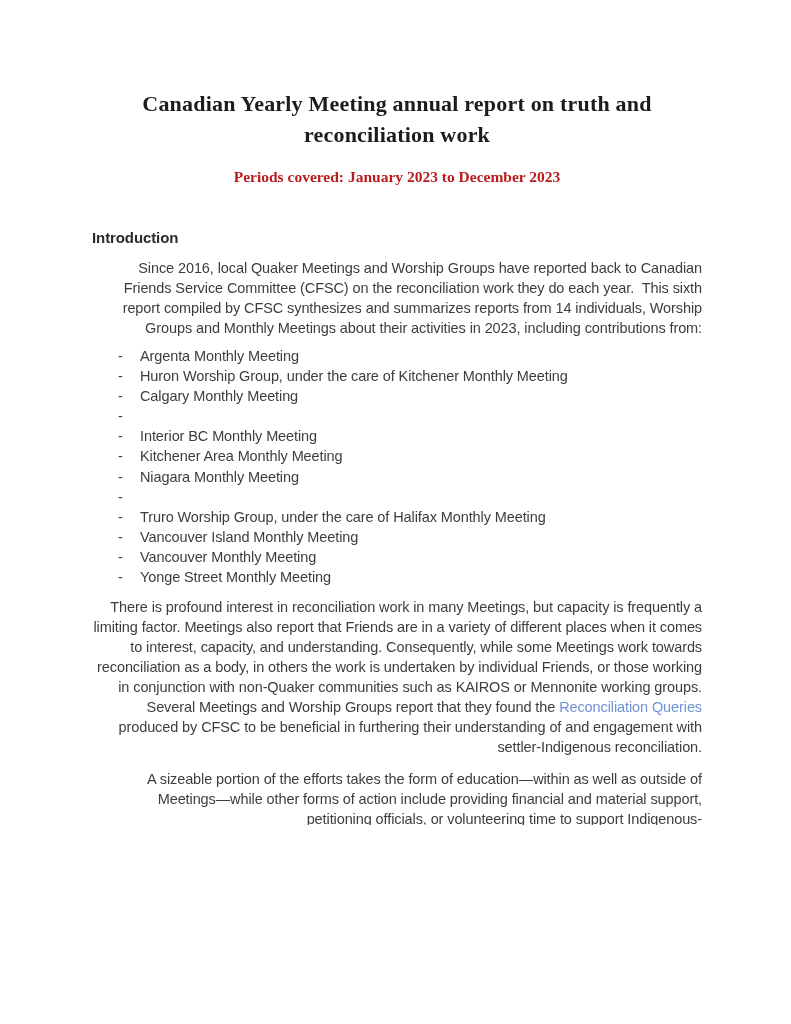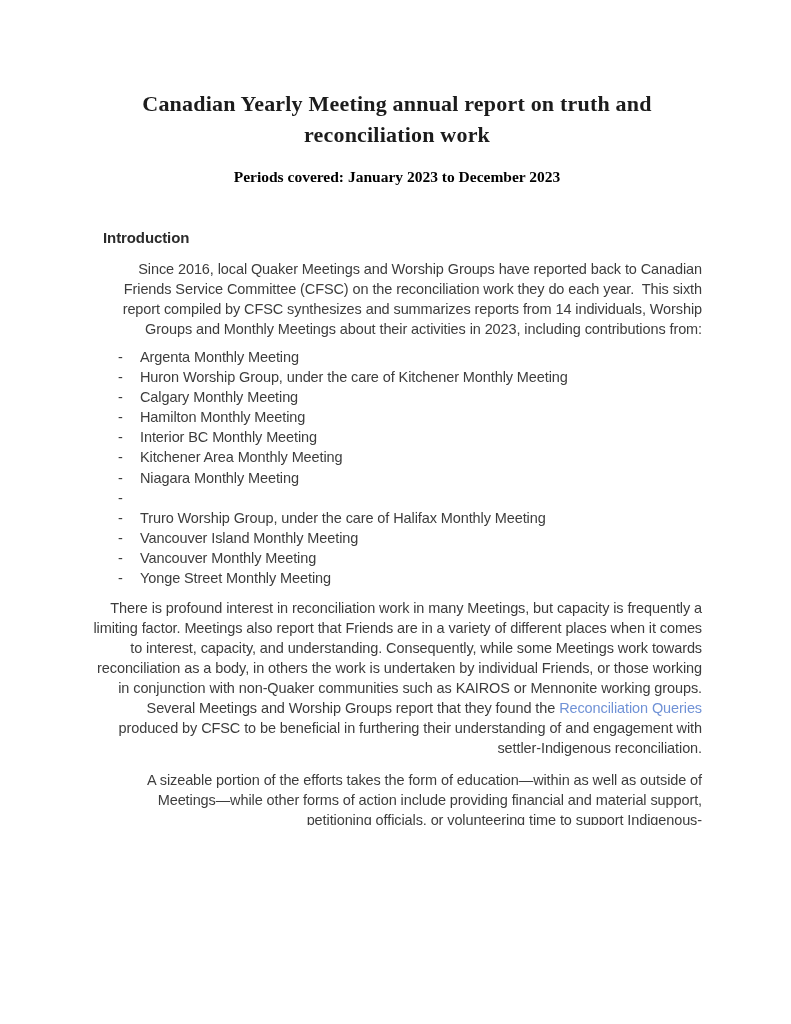--- a/index.html
+++ b/index.html
@@ -33,24 +33,24 @@
     color: #1c1c1c;
     letter-spacing: 0.2px;
   }
   .doc-subtitle {
     margin: 16px auto 12px auto;
     font-family: "Liberation Serif", serif;
     font-weight: 700;
     font-size: 15.5px;
     line-height: 21px;
     text-align: center;
-    color: #000000;
+    color: #b91c1c;
   }
   .section-heading {
-    margin: 11px;
+    margin: 0;
     font-weight: 700;
     font-size: 15px;
     line-height: 20px;
     color: #2b2b2b;
     letter-spacing: -0.1px;
   }
   .heading-intro { margin-top: 41px; }
   .heading-overall { margin-top: 39px; }
   .body-para {
     margin: 10px 0 0 0;
@@ -114,21 +114,20 @@
       <li class="row">
         <span class="dash">-</span>
         <span>Huron Worship Group, under the care of Kitchener Monthly Meeting</span>
       </li>
       <li class="row">
         <span class="dash">-</span>
         <span>Calgary Monthly Meeting</span>
       </li>
       <li class="row">
         <span class="dash">-</span>
-        <span>Hamilton Monthly Meeting</span>
       </li>
       <li class="row">
         <span class="dash">-</span>
         <span>Interior BC Monthly Meeting</span>
       </li>
       <li class="row">
         <span class="dash">-</span>
         <span>Kitchener Area Monthly Meeting</span>
       </li>
       <li class="row">

